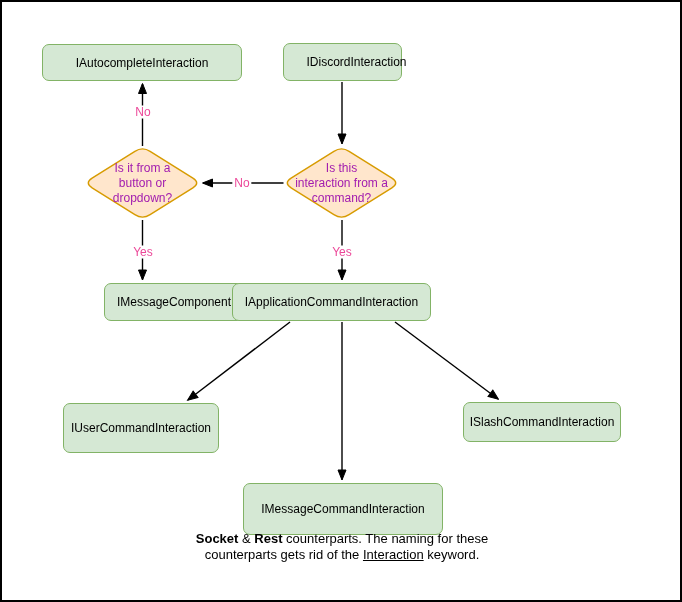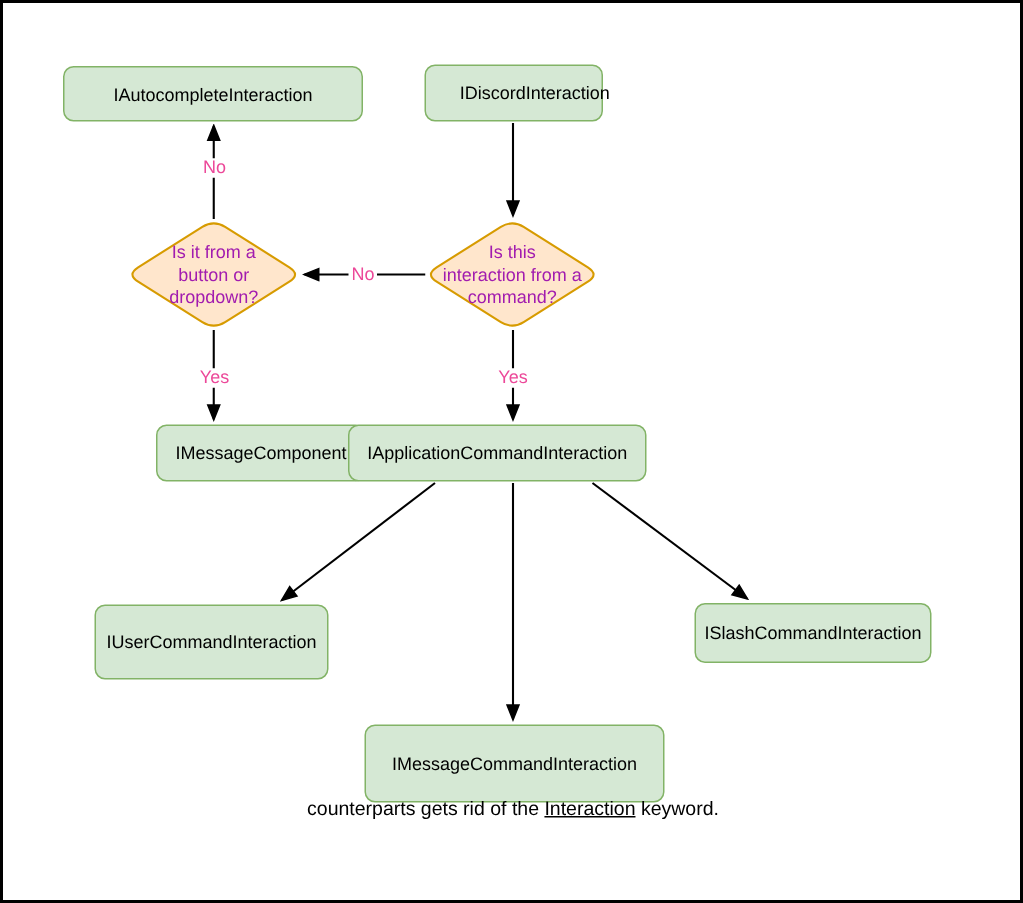--- a/index.html
+++ b/index.html
@@ -127,17 +127,20 @@
 interaction from a
 command?</div>
 
   <span class="edge-label" style="left:141px; top:110px;">No</span>
   <span class="edge-label" style="left:240px; top:181px;">No</span>
   <span class="edge-label" style="left:141px; top:250px;">Yes</span>
   <span class="edge-label" style="left:340px; top:250px;">Yes</span>
 
   <div id="caption">
     <div>
+      <span class="b">Socket</span><span> &amp; </span><span class="b">Rest</span><span> counterparts. The naming for these</span>
+    </div>
+    <div>
       <span>counterparts gets rid of the </span><span class="u">Interaction</span><span> keyword.</span>
     </div>
   </div>
 
 </div>
 
 </body></html>

